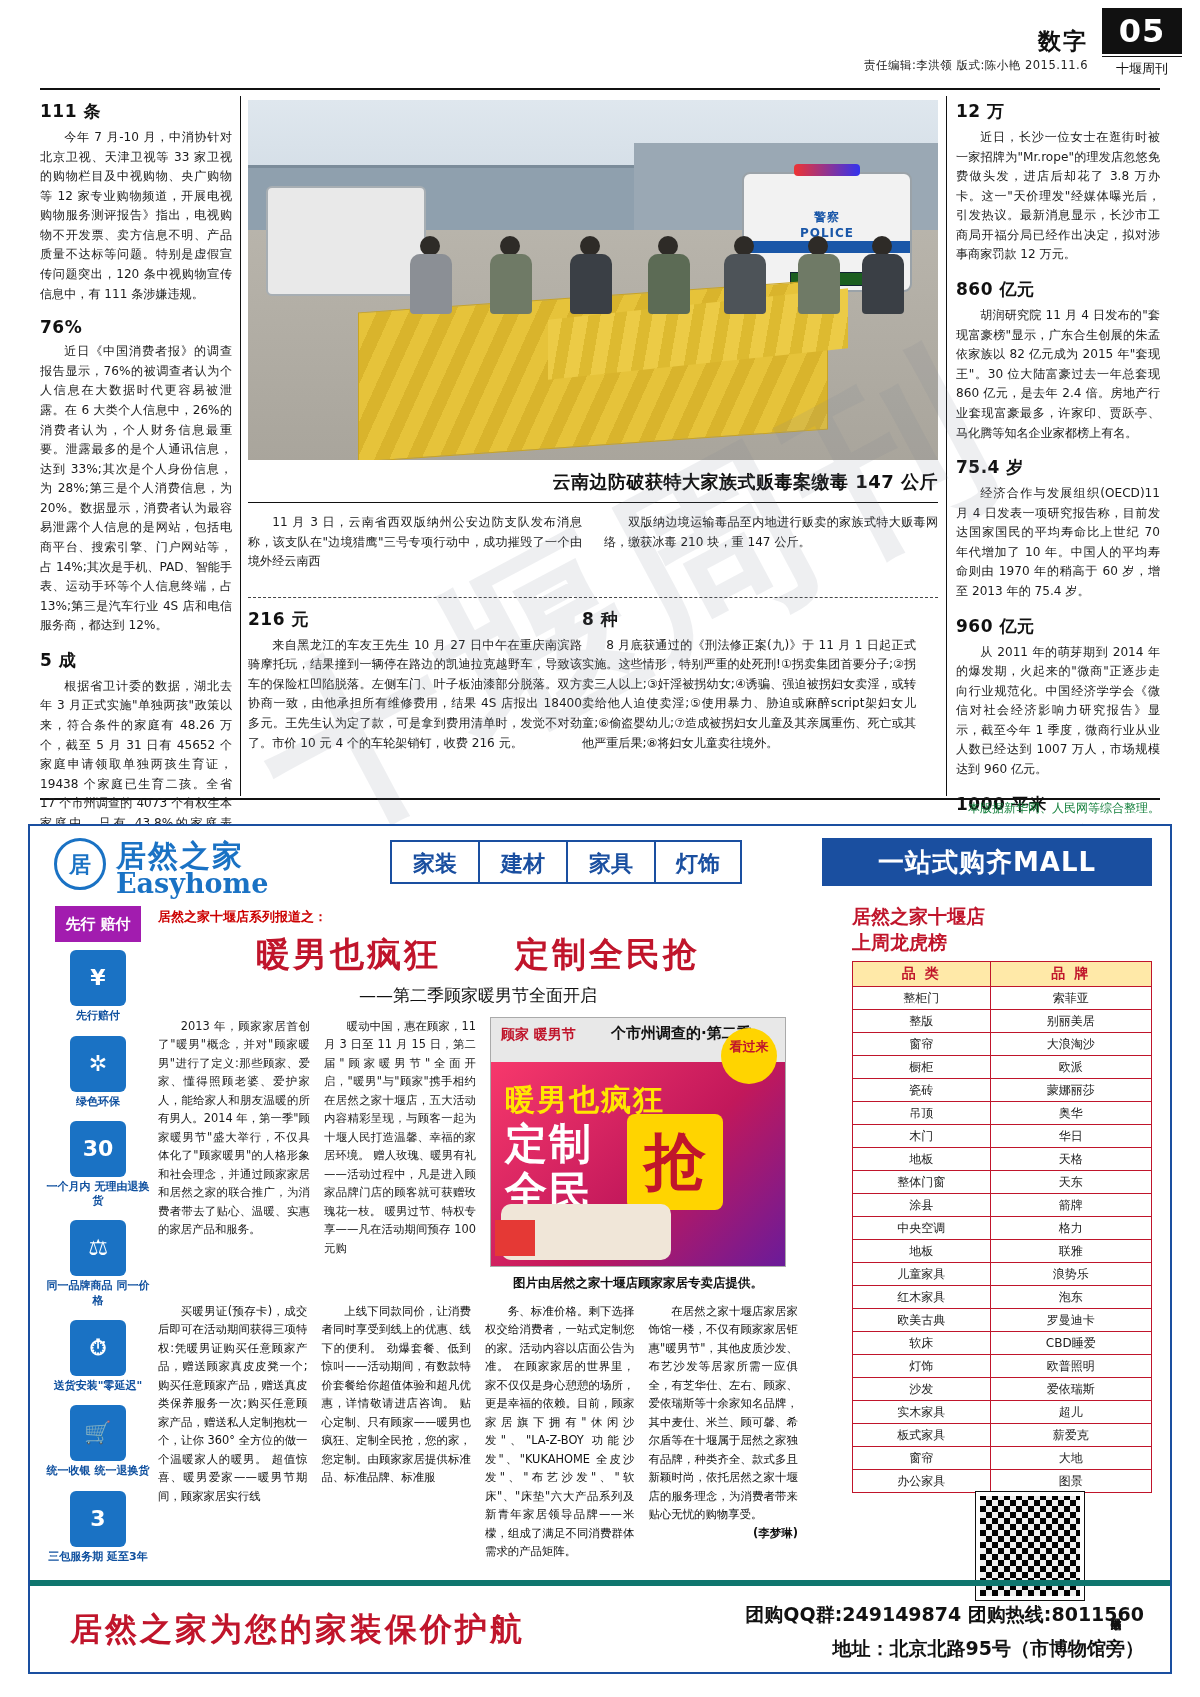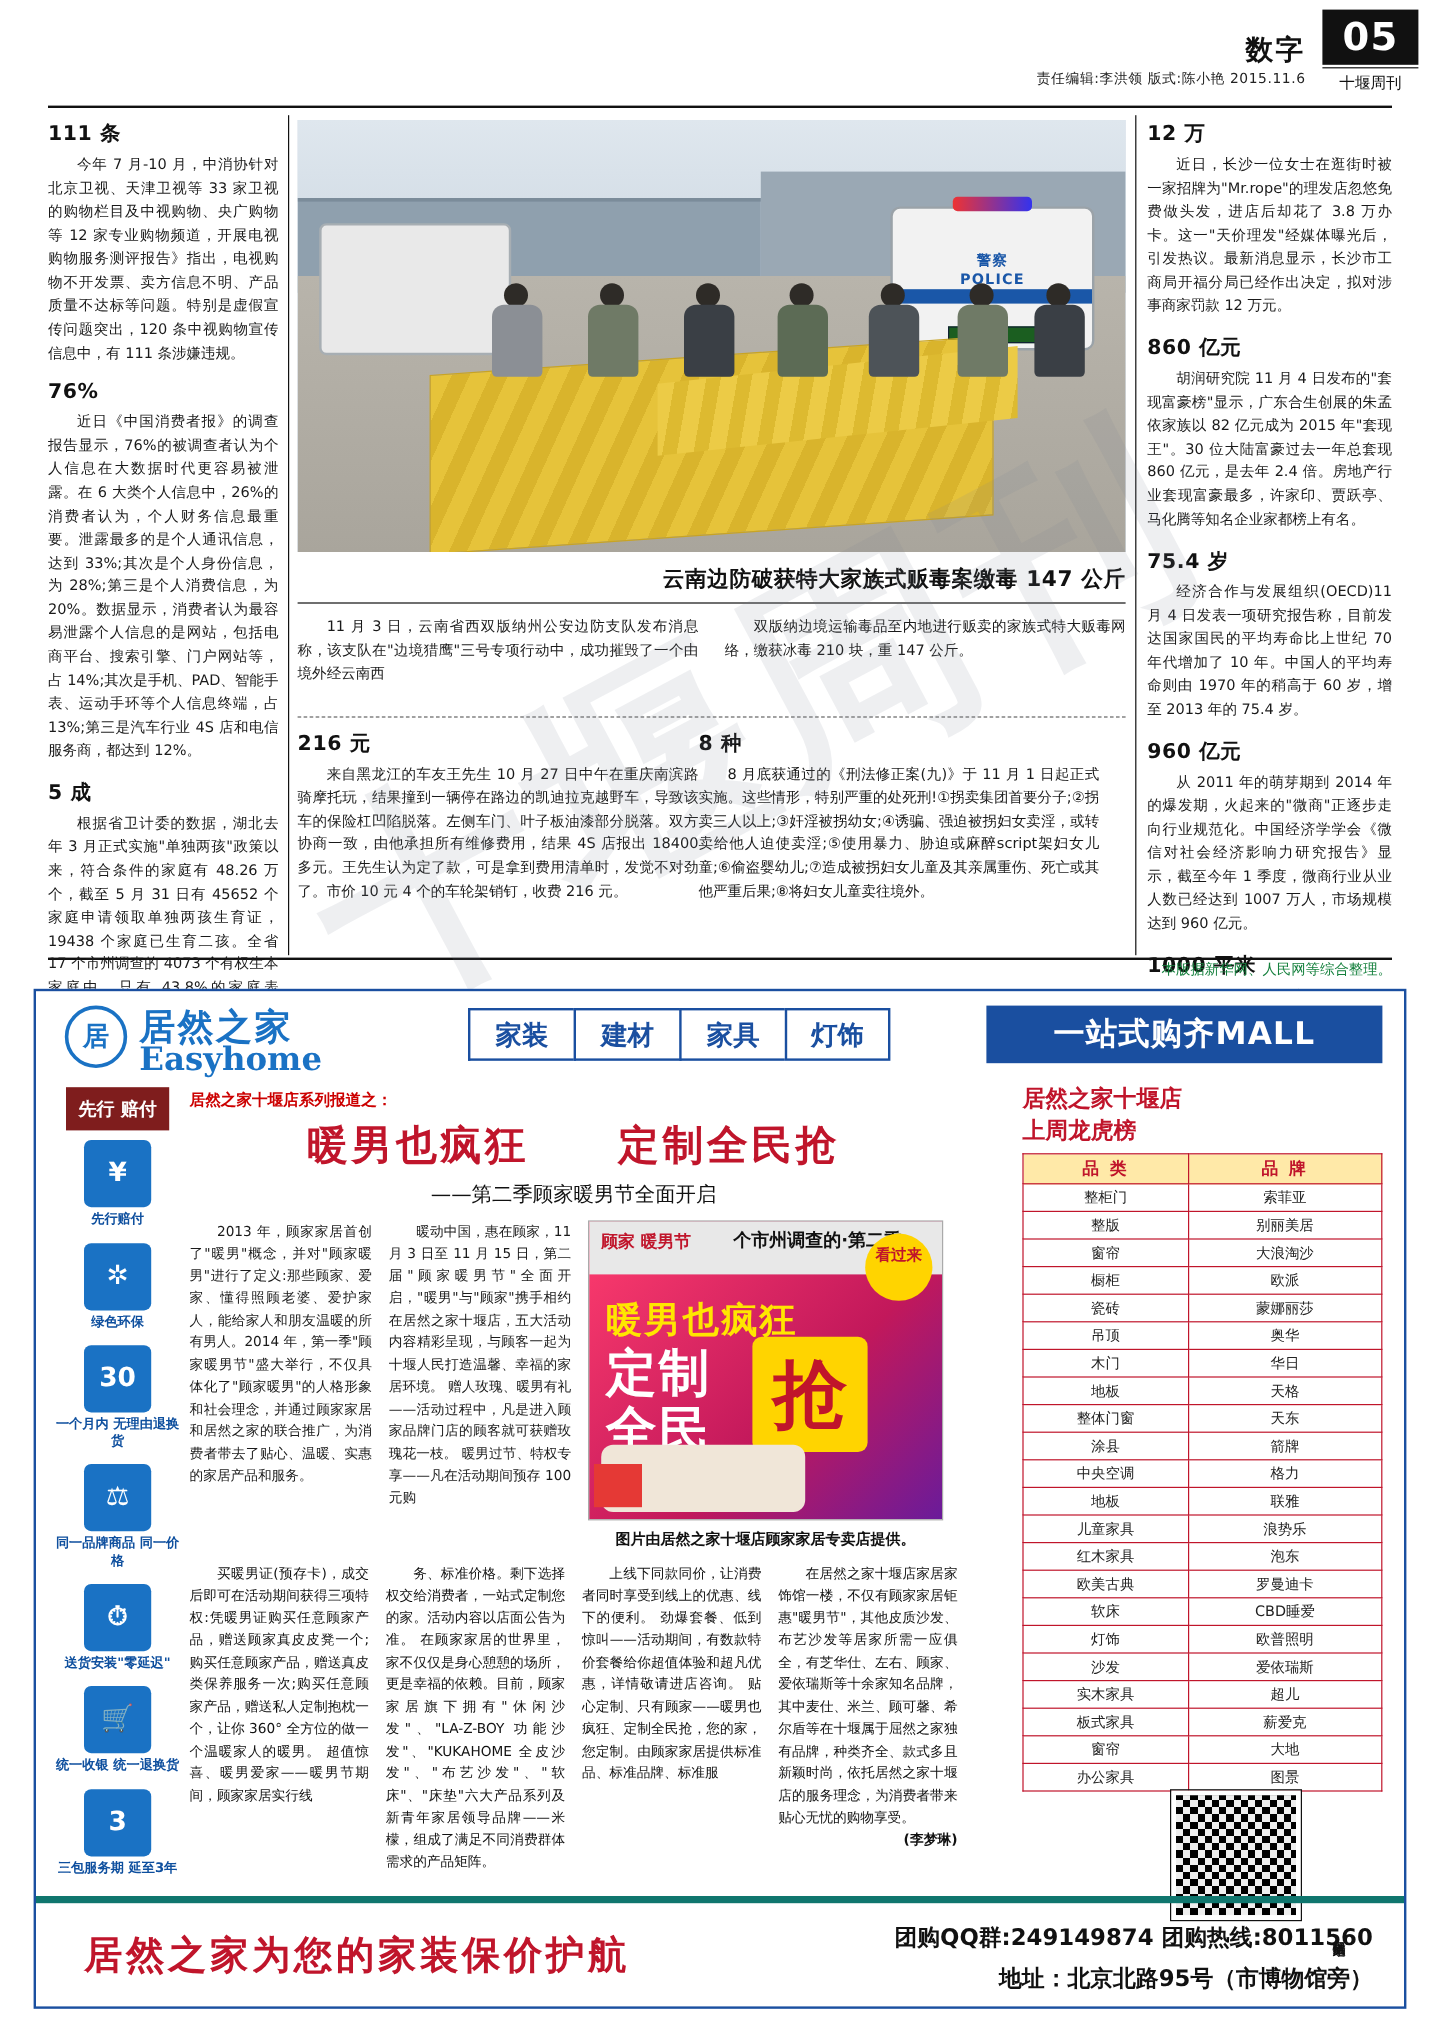--- a/index.html
+++ b/index.html
@@ -158,21 +158,21 @@
   .mall-banner {
     position:absolute; right:18px; top:12px; width:330px; height:48px;
     background:#1a4fa0; color:#fff; font-size:26px; font-weight:bold;
     text-align:center; line-height:48px; letter-spacing:1px;
   }
 
   
   .rail { position:absolute; left:16px; top:80px; width:104px; }
   .rail-top {
     width:86px; margin:0 auto 8px auto; text-align:center;
-    background:#7f1d1d; color:#fff; font-size:15px; font-weight:bold;
+    background:#a21caf; color:#fff; font-size:15px; font-weight:bold;
     padding:8px 0; line-height:1.35;
   }
   .rail-item { width:104px; text-align:center; margin-bottom:12px; }
   .rail-ico {
     width:56px; height:56px; margin:0 auto 3px auto; background:#1a72c4;
     color:#fff; border-radius:6px; font-size:22px; font-weight:bold;
     line-height:56px;
   }
   .rail-cap { font-size:11px; color:#0e4f9e; line-height:1.3; font-weight:bold; }
 
@@ -438,25 +438,25 @@
             <div class="sofa"></div>
             <div class="gift"></div>
           </div>
           <div class="promo-cap">图片由居然之家十堰店顾家家居专卖店提供。</div>
         </div>
       </div>
 
       <div class="art-lower">
         <div class="c">买暖男证(预存卡)，成交后即可在活动期间获得三项特权:凭暖男证购买任意顾家产品，赠送顾家真皮皮凳一个;购买任意顾家产品，赠送真皮类保养服务一次;购买任意顾家产品，赠送私人定制抱枕一个，让你 360° 全方位的做一个温暖家人的暖男。
 超值惊喜、暖男爱家——暖男节期间，顾家家居实行线</div>
-        <div class="c">务、标准价格。剩下选择权交给消费者，一站式定制您的家。活动内容以店面公告为准。
-在顾家家居的世界里，家不仅仅是身心憩憩的场所，更是幸福的依赖。目前，顾家家居旗下拥有"休闲沙发"、"LA-Z-BOY 功能沙发"、"KUKAHOME 全皮沙发"、"布艺沙发"、"软床"、"床垫"六大产品系列及新青年家居领导品牌——米檬，组成了满足不同消费群体需求的产品矩阵。</div>
         <div class="c">上线下同款同价，让消费者同时享受到线上的优惠、线下的便利。
 劲爆套餐、低到惊叫——活动期间，有数款特价套餐给你超值体验和超凡优惠，详情敬请进店咨询。
 贴心定制、只有顾家——暖男也疯狂、定制全民抢，您的家，您定制。由顾家家居提供标准品、标准品牌、标准服</div>
+        <div class="c">务、标准价格。剩下选择权交给消费者，一站式定制您的家。活动内容以店面公告为准。
+在顾家家居的世界里，家不仅仅是身心憩憩的场所，更是幸福的依赖。目前，顾家家居旗下拥有"休闲沙发"、"LA-Z-BOY 功能沙发"、"KUKAHOME 全皮沙发"、"布艺沙发"、"软床"、"床垫"六大产品系列及新青年家居领导品牌——米檬，组成了满足不同消费群体需求的产品矩阵。</div>
         <div class="c">
           <div>在居然之家十堰店家居家饰馆一楼，不仅有顾家家居钜惠"暖男节"，其他皮质沙发、布艺沙发等居家所需一应俱全，有芝华仕、左右、顾家、爱依瑞斯等十余家知名品牌，其中麦仕、米兰、顾可馨、希尔盾等在十堰属于屈然之家独有品牌，种类齐全、款式多且新颖时尚，依托居然之家十堰店的服务理念，为消费者带来贴心无忧的购物享受。</div>
           <div class="sign">(李梦琳)</div>
         </div>
       </div>
     </div>
 
     <div class="rank">
       <div class="rank-title">
         <div>居然之家十堰店</div>

